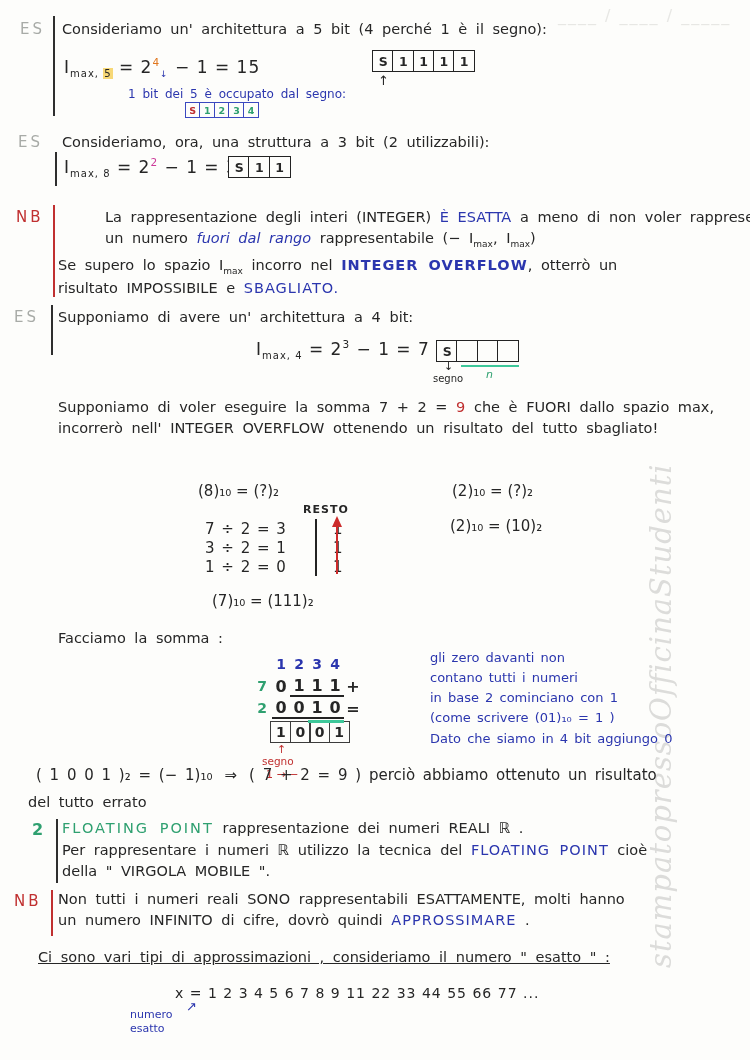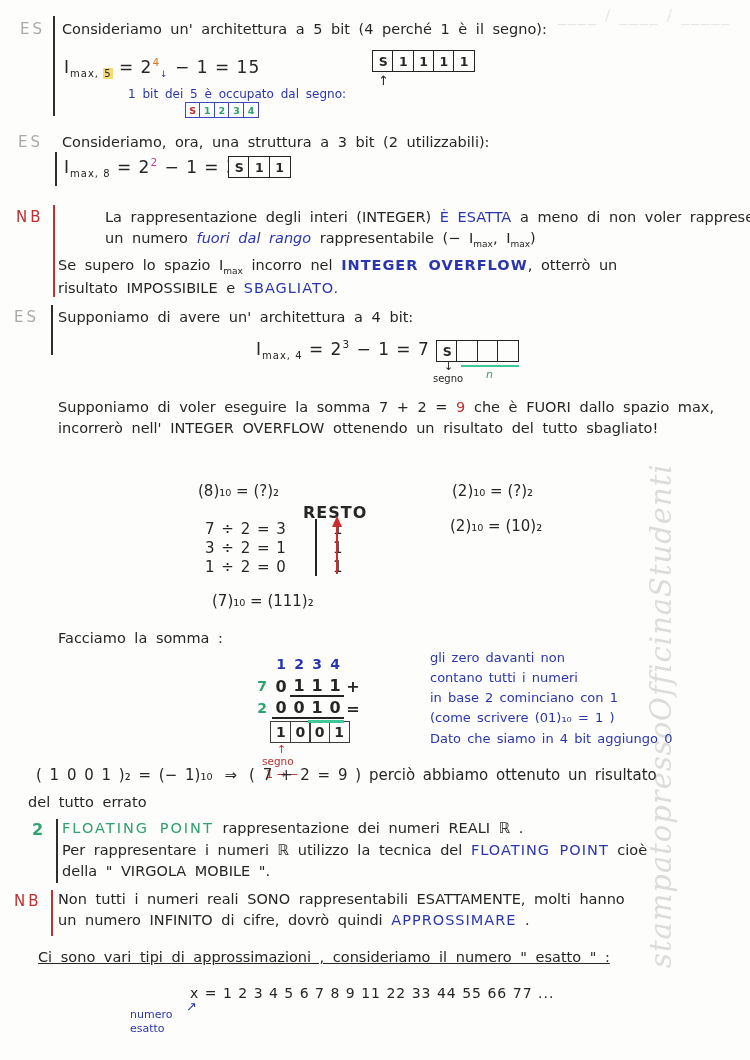--- a/index.html
+++ b/index.html
@@ -127,21 +127,21 @@
   <div class="abs" style="left:433px; top:373px; font-size:10px;">segno</div>
   <div class="abs" style="left:461px; top:365px; width:58px; height:2px; background:#3ec89a;"></div>
   <div class="abs green" style="left:486px; top:368px; font-size:11px; font-style:italic;">n</div>
 
   <p class="abs hand" style="left:58px; top:382px; width:692px;">
     <span>Supponiamo di voler eseguire la somma 7 + 2 = </span><span class="red">9</span><span> che è FUORI dallo spazio max, incorrerò nell' INTEGER OVERFLOW ottenendo un risultato del tutto sbagliato!</span>
   </p>
 
 
   <div class="abs" style="left:198px; top:482px; font-size:15px;">(8)₁₀  =  (?)₂</div>
-  <div class="abs" style="left:303px; top:503px; font-size:16px; font-weight:bold; letter-spacing:1px;">RESTO</div>
+  <div class="abs" style="left:303px; top:503px; font-size:11px; font-weight:bold; letter-spacing:1px;">RESTO</div>
 
   <div class="abs" style="left:205px; top:519px;">
     <div class="divrow">
       <span class="q">7 ÷ 2  =  3</span>
       <span class="rem">1</span>
     </div>
     <div class="divrow">
       <span class="q">3 ÷ 2  =  1</span>
       <span class="rem">1</span>
     </div>
@@ -228,20 +228,20 @@
 
   <div class="abs red seclabel" style="left:14px; top:892px;">NB</div>
   <div class="vbar redbar" style="left:51px; top:890px; height:46px;"></div>
   <div class="abs hand" style="left:58px; top:889px; width:690px;">Non tutti i numeri reali SONO rappresentabili ESATTAMENTE, molti hanno</div>
   <div class="abs hand" style="left:58px; top:910px; width:690px;">
     <span>un numero INFINITO di cifre, dovrò quindi </span><span class="blue" style="letter-spacing:1px;">APPROSSIMARE</span><span> .</span>
   </div>
 
   <div class="abs hand" style="left:38px; top:947px; width:690px;text-decoration:underline;">Ci sono vari tipi di approssimazioni , consideriamo il numero " esatto " :</div>
 
-  <div class="abs" style="left:175px; top:985px; font-size:14px; letter-spacing:1px;margin-left:15px;">x  =  1 2 3 4 5 6 7 8 9 11 22 33 44 55 66 77 ...</div>
+  <div class="abs" style="left:175px; top:985px; font-size:14px; letter-spacing:1px;">x  =  1 2 3 4 5 6 7 8 9 11 22 33 44 55 66 77 ...</div>
   <div class="abs blue" style="left:186px; top:999px; font-size:13px;">↗</div>
   <div class="abs blue" style="left:130px; top:1008px; font-size:11px; width:54px; line-height:1.25;">
     <div>numero</div>
     <div>esatto</div>
   </div>
 
 </div>
 
 </body></html>

